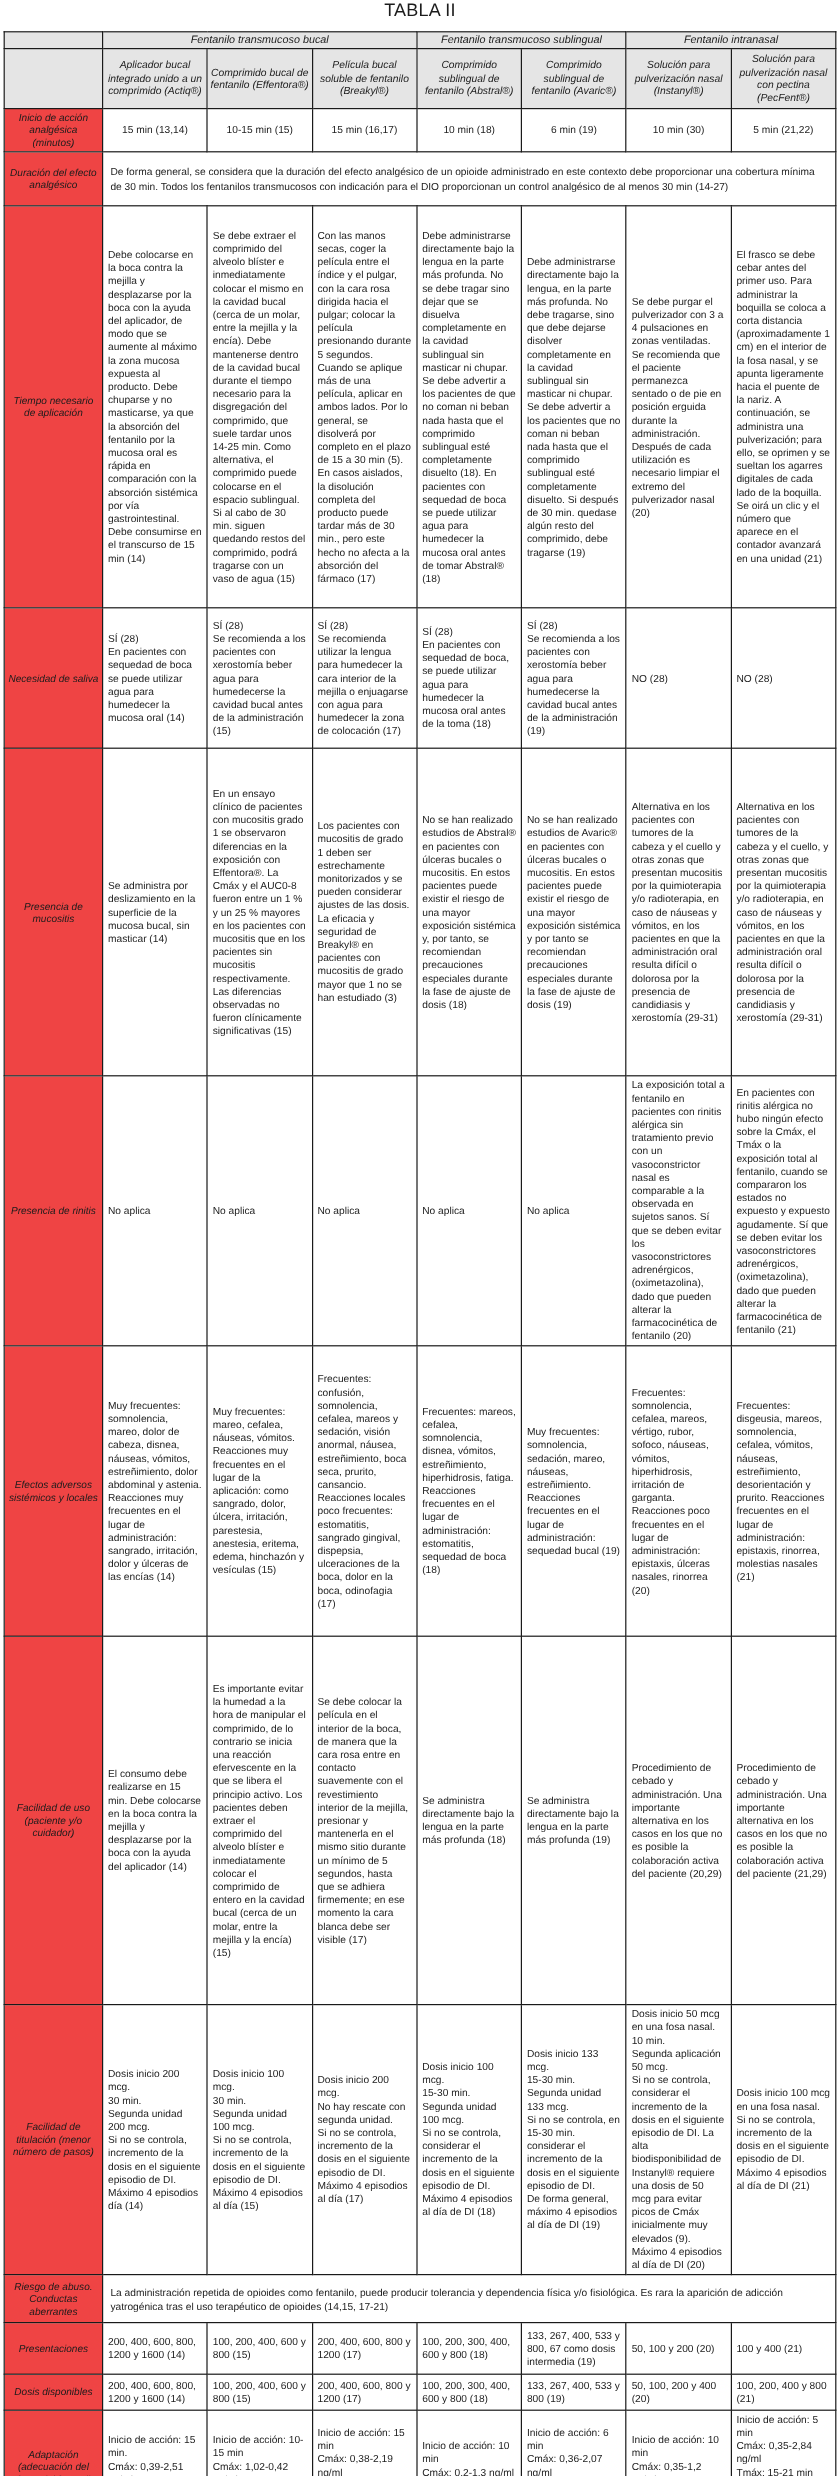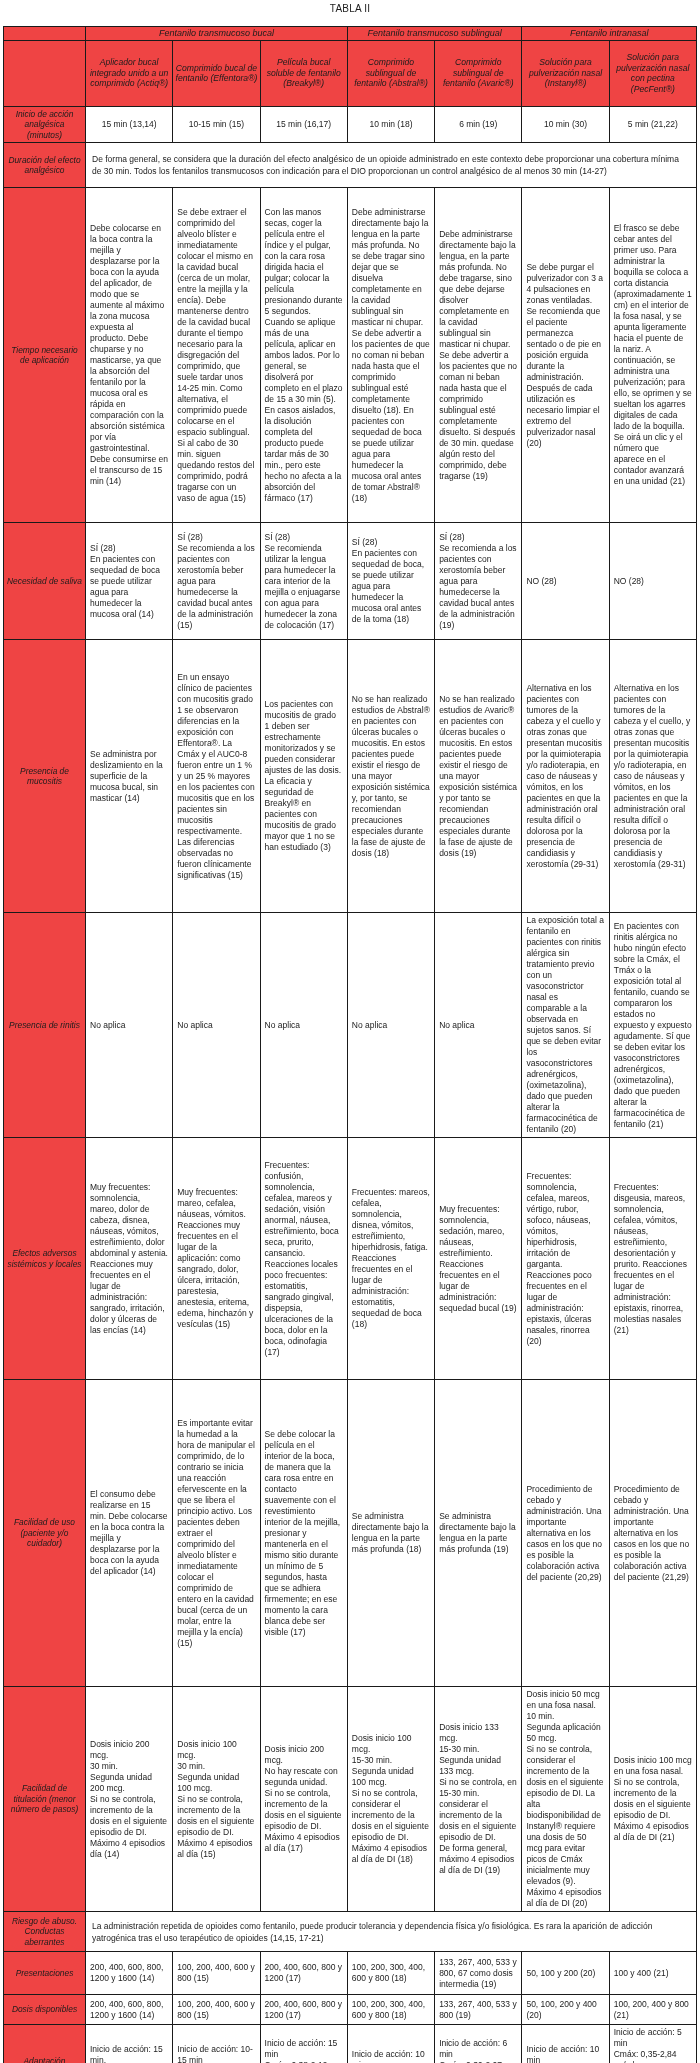--- a/index.html
+++ b/index.html
@@ -1,21 +1,21 @@
 <!DOCTYPE html>
 <html><head>
 <meta charset="utf-8">
 <style>
   html,body{margin:0;padding:0;background:#ffffff;}
   body{width:700px;font-family:"Liberation Sans",sans-serif;color:#1c1c1c;}
-  .title-block{text-align:center;padding-top:3px;height:23px;line-height:11px;font-size:10px;letter-spacing:.2px;}
+  .title-block{text-align:center;padding-top:3px;height:23px;line-height:11px;font-size:15px;letter-spacing:.2px;}
   table{width:694px;margin:0 auto;border-collapse:collapse;table-layout:fixed;border:1.5px solid #1a1a1a;}
   col.lbl{width:82px;}
   th,td{border:1px solid #1a1a1a;vertical-align:middle;overflow:hidden;}
-  thead th{background:#ef4444;font-style:italic;font-weight:normal;text-align:center;font-size:8.6px;line-height:10.5px;padding:1px 2px;}
+  thead th{background:#e5e5e5;font-style:italic;font-weight:normal;text-align:center;font-size:8.6px;line-height:10.5px;padding:1px 2px;}
   thead tr.group-row th{font-size:9px;}
   th.rowlabel{background:#ef4444;font-style:italic;font-weight:normal;text-align:center;font-size:8.4px;line-height:10.5px;padding:2px 2px;}
   td.cell{font-size:8.5px;line-height:11px;padding:2px 4px;text-align:left;white-space:pre-line;background:#fff;}
   td.cell.center{text-align:center;}
   td.cell.span{padding:2px 6px;line-height:12px;margin-top:44px;}
 </style>
 </head>
 <body>
 
 <div class="title-block">
@@ -33,21 +33,21 @@
       <col>
       <col>
   </colgroup>
   <thead>
     <tr class="group-row" style="height:13px;">
       <th></th>
       <th colspan="3">Fentanilo transmucoso bucal</th>
       <th colspan="2">Fentanilo transmucoso sublingual</th>
       <th colspan="2">Fentanilo intranasal</th>
     </tr>
-    <tr style="height:66px;">
+    <tr style="height:50px;">
       <th></th>
       <th>Aplicador bucal integrado unido a un comprimido (Actiq®)</th>
       <th>Comprimido bucal de fentanilo (Effentora®)</th>
       <th>Película bucal soluble de fentanilo (Breakyl®)</th>
       <th>Comprimido sublingual de fentanilo (Abstral®)</th>
       <th>Comprimido sublingual de fentanilo (Avaric®)</th>
       <th>Solución para pulverización nasal (Instanyl®)</th>
       <th>Solución para pulverización nasal con pectina (PecFent®)</th>
     </tr>
   </thead>

